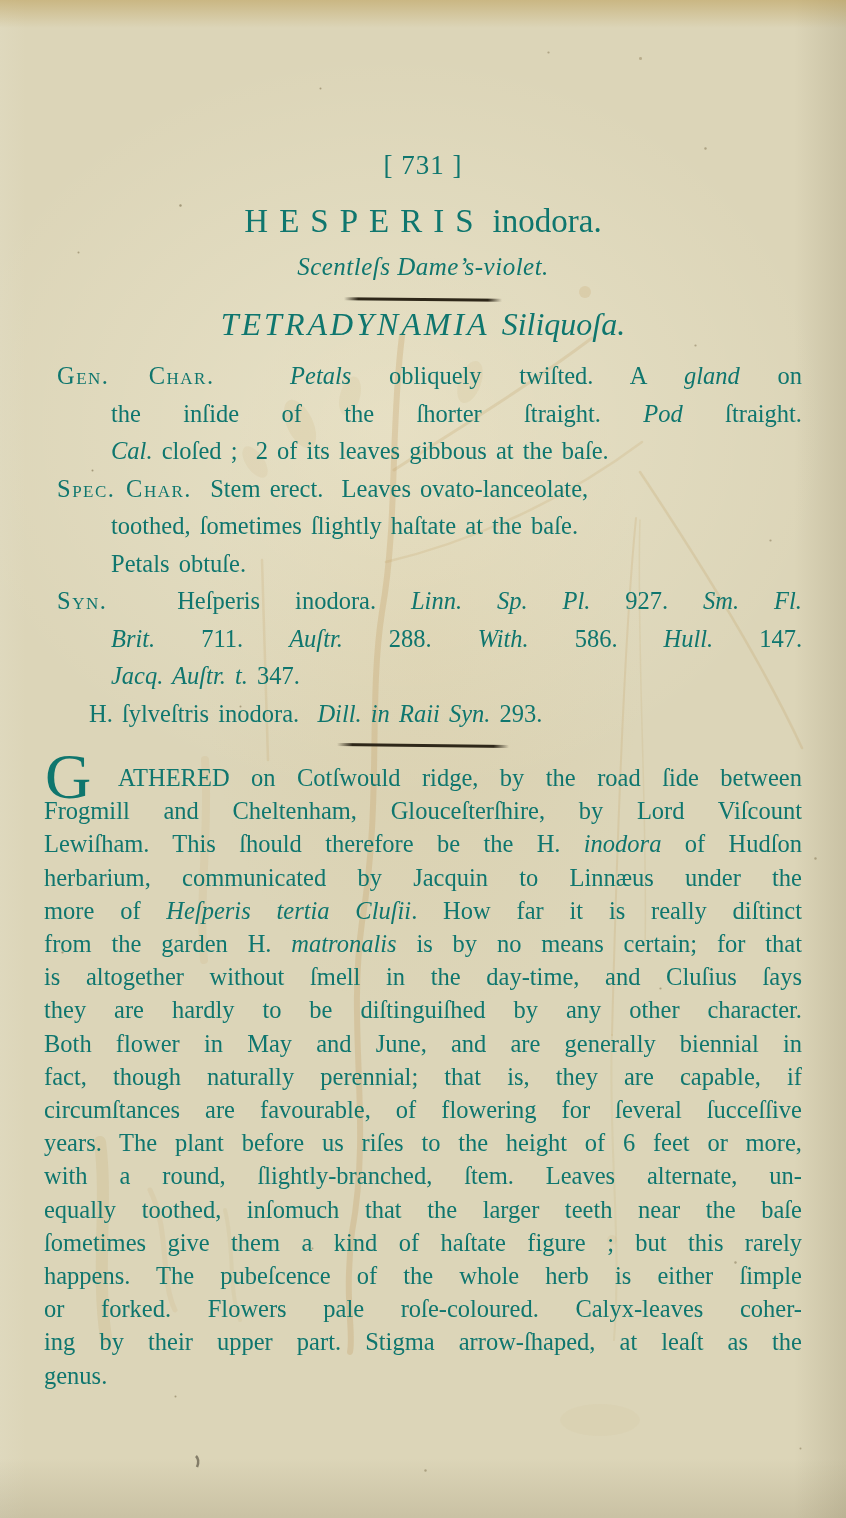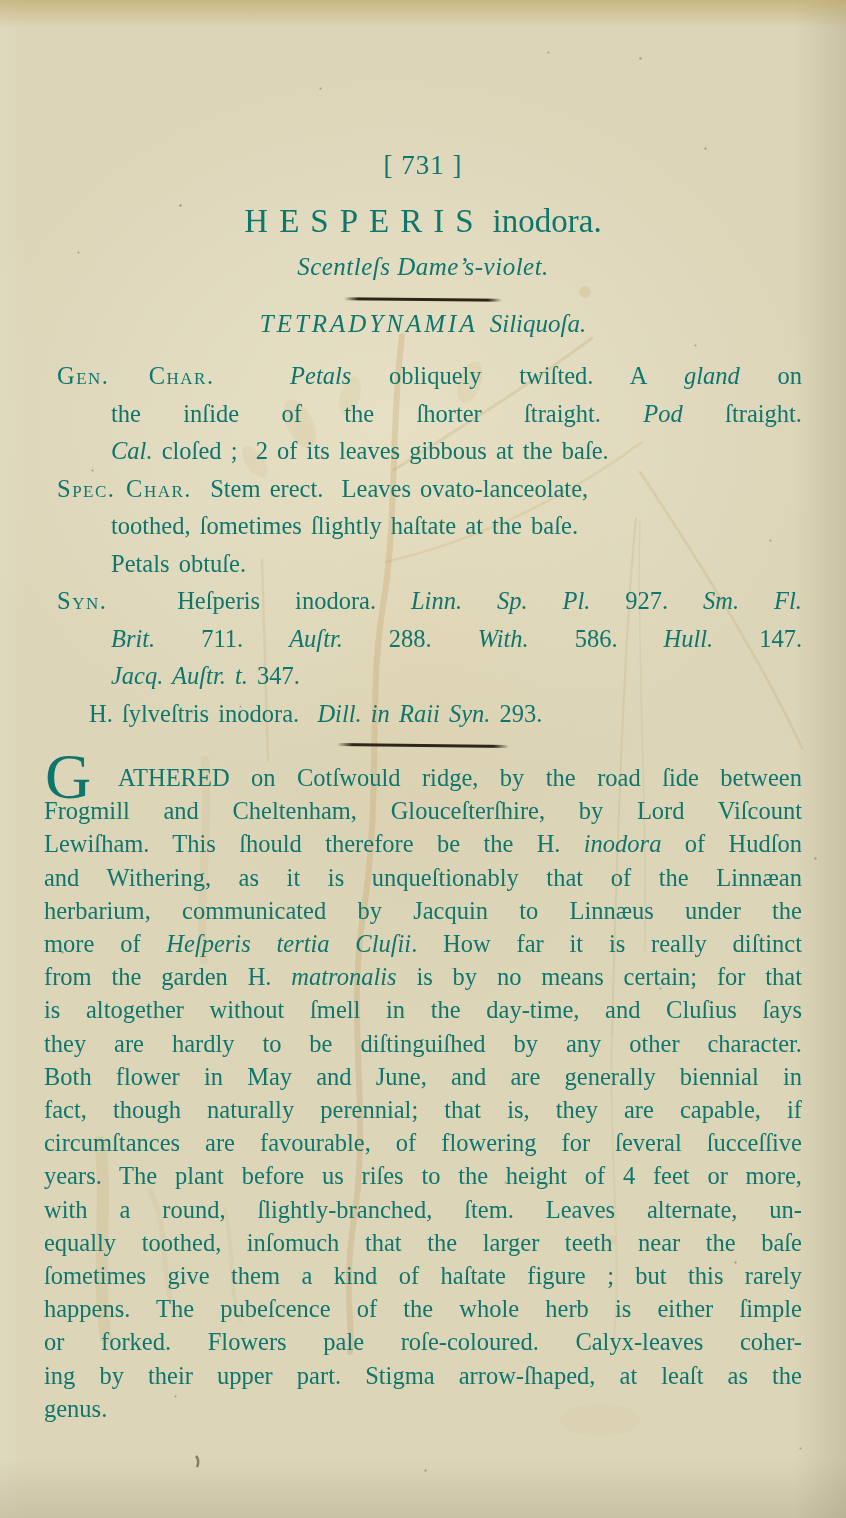--- a/index.html
+++ b/index.html
@@ -37,21 +37,21 @@
   .content{position:relative;z-index:1;padding:150px 44px 0;}
   .hdr{text-align:center;}
   .pagenum{font-size:27px;line-height:30px;letter-spacing:1px;margin-bottom:22px;}
   .heading{font-size:33px;line-height:38px;margin:0 0 10px;font-weight:normal;}
   .genus{letter-spacing:11px;}
   .species{margin-left:8px;}
   .common{font-style:italic;font-size:25px;line-height:34px;letter-spacing:0.5px;margin-bottom:14px;}
   .rule{height:3px;margin:0 auto;background:linear-gradient(90deg, rgba(46,39,25,0), #2e2719 9%, #2e2719 91%, rgba(46,39,25,0));}
   .rule1{width:158px;margin-bottom:8px;transform:rotate(0.5deg);}
   .rule2{width:172px;margin:12px auto 10px;transform:rotate(0.6deg);}
-  .classification{font-style:italic;font-size:25px;line-height:30px;margin-bottom:18px;}
+  .classification{font-style:italic;font-size:32px;line-height:30px;margin-bottom:18px;}
   .clsname{letter-spacing:3px;}
   .ordname{margin-left:12px;}
   .desc{font-size:24.5px;}
   .ln{line-height:37.5px;position:relative;word-spacing:1.5px;}
   .desc .first{margin-left:13px;}
   .desc .cont{margin-left:67px;}
   .desc .hang{margin-left:45px;}
   .j{text-align:justify;text-align-last:justify;}
   .nj{white-space:pre-wrap;word-spacing:3px;}
   .sc{font-variant:small-caps;letter-spacing:1.5px;}
@@ -121,30 +121,29 @@
       <div class="ln hang nj"><span>H. ſylveſtris inodora.  </span><span class="it">Dill. in Raii Syn.</span><span> 293.</span></div>
     </div>
 
     <div class="rule rule2"></div>
 
     <div class="para">
       <span class="dropcap">G</span>
       <div class="ln lead j"><span>ATHERED on Cotſwould ridge, by the road ſide between</span></div>
       <div class="ln j"><span>Frogmill and Cheltenham, Glouceſterſhire, by Lord Viſcount</span></div>
       <div class="ln j"><span>Lewiſham.  This ſhould therefore be the H. </span><span class="it">inodora</span><span> of Hudſon</span></div>
-      <div class="ln j"><span>and Withering, as it is unqueſtionably that of the Linnæan</span></div>
       <div class="ln j"><span>herbarium, communicated by Jacquin to Linnæus under the</span></div>
       <div class="ln j"><span>more of </span><span class="it">Heſperis tertia Cluſii</span><span>.  How far it is really diſtinct</span></div>
       <div class="ln j"><span>from the garden H. </span><span class="it">matronalis</span><span> is by no means certain; for that</span></div>
       <div class="ln j"><span>is altogether without ſmell in the day-time, and Cluſius ſays</span></div>
       <div class="ln j"><span>they are hardly to be diſtinguiſhed by any other character.</span></div>
       <div class="ln j"><span>Both flower in May and June, and are generally biennial in</span></div>
       <div class="ln j"><span>fact, though naturally perennial; that is, they are capable, if</span></div>
       <div class="ln j"><span>circumſtances are favourable, of flowering for ſeveral ſucceſſive</span></div>
-      <div class="ln j"><span>years.  The plant before us riſes to the height of 4 feet or more,</span></div>
+      <div class="ln j"><span>years.  The plant before us riſes to the height of 6 feet or more,</span></div>
       <div class="ln j"><span>with a round, ſlightly-branched, ſtem.  Leaves alternate, un-</span></div>
       <div class="ln j"><span>equally toothed, inſomuch that the larger teeth near the baſe</span></div>
       <div class="ln j"><span>ſometimes give them a kind of haſtate figure ; but this rarely</span></div>
       <div class="ln j"><span>happens.  The pubeſcence of the whole herb is either ſimple</span></div>
       <div class="ln j"><span>or forked.  Flowers pale roſe-coloured.  Calyx-leaves coher-</span></div>
       <div class="ln j"><span>ing by their upper part.  Stigma arrow-ſhaped, at leaſt as the</span></div>
       <div class="ln"><span>genus.</span></div>
     </div>
 
   </div>

